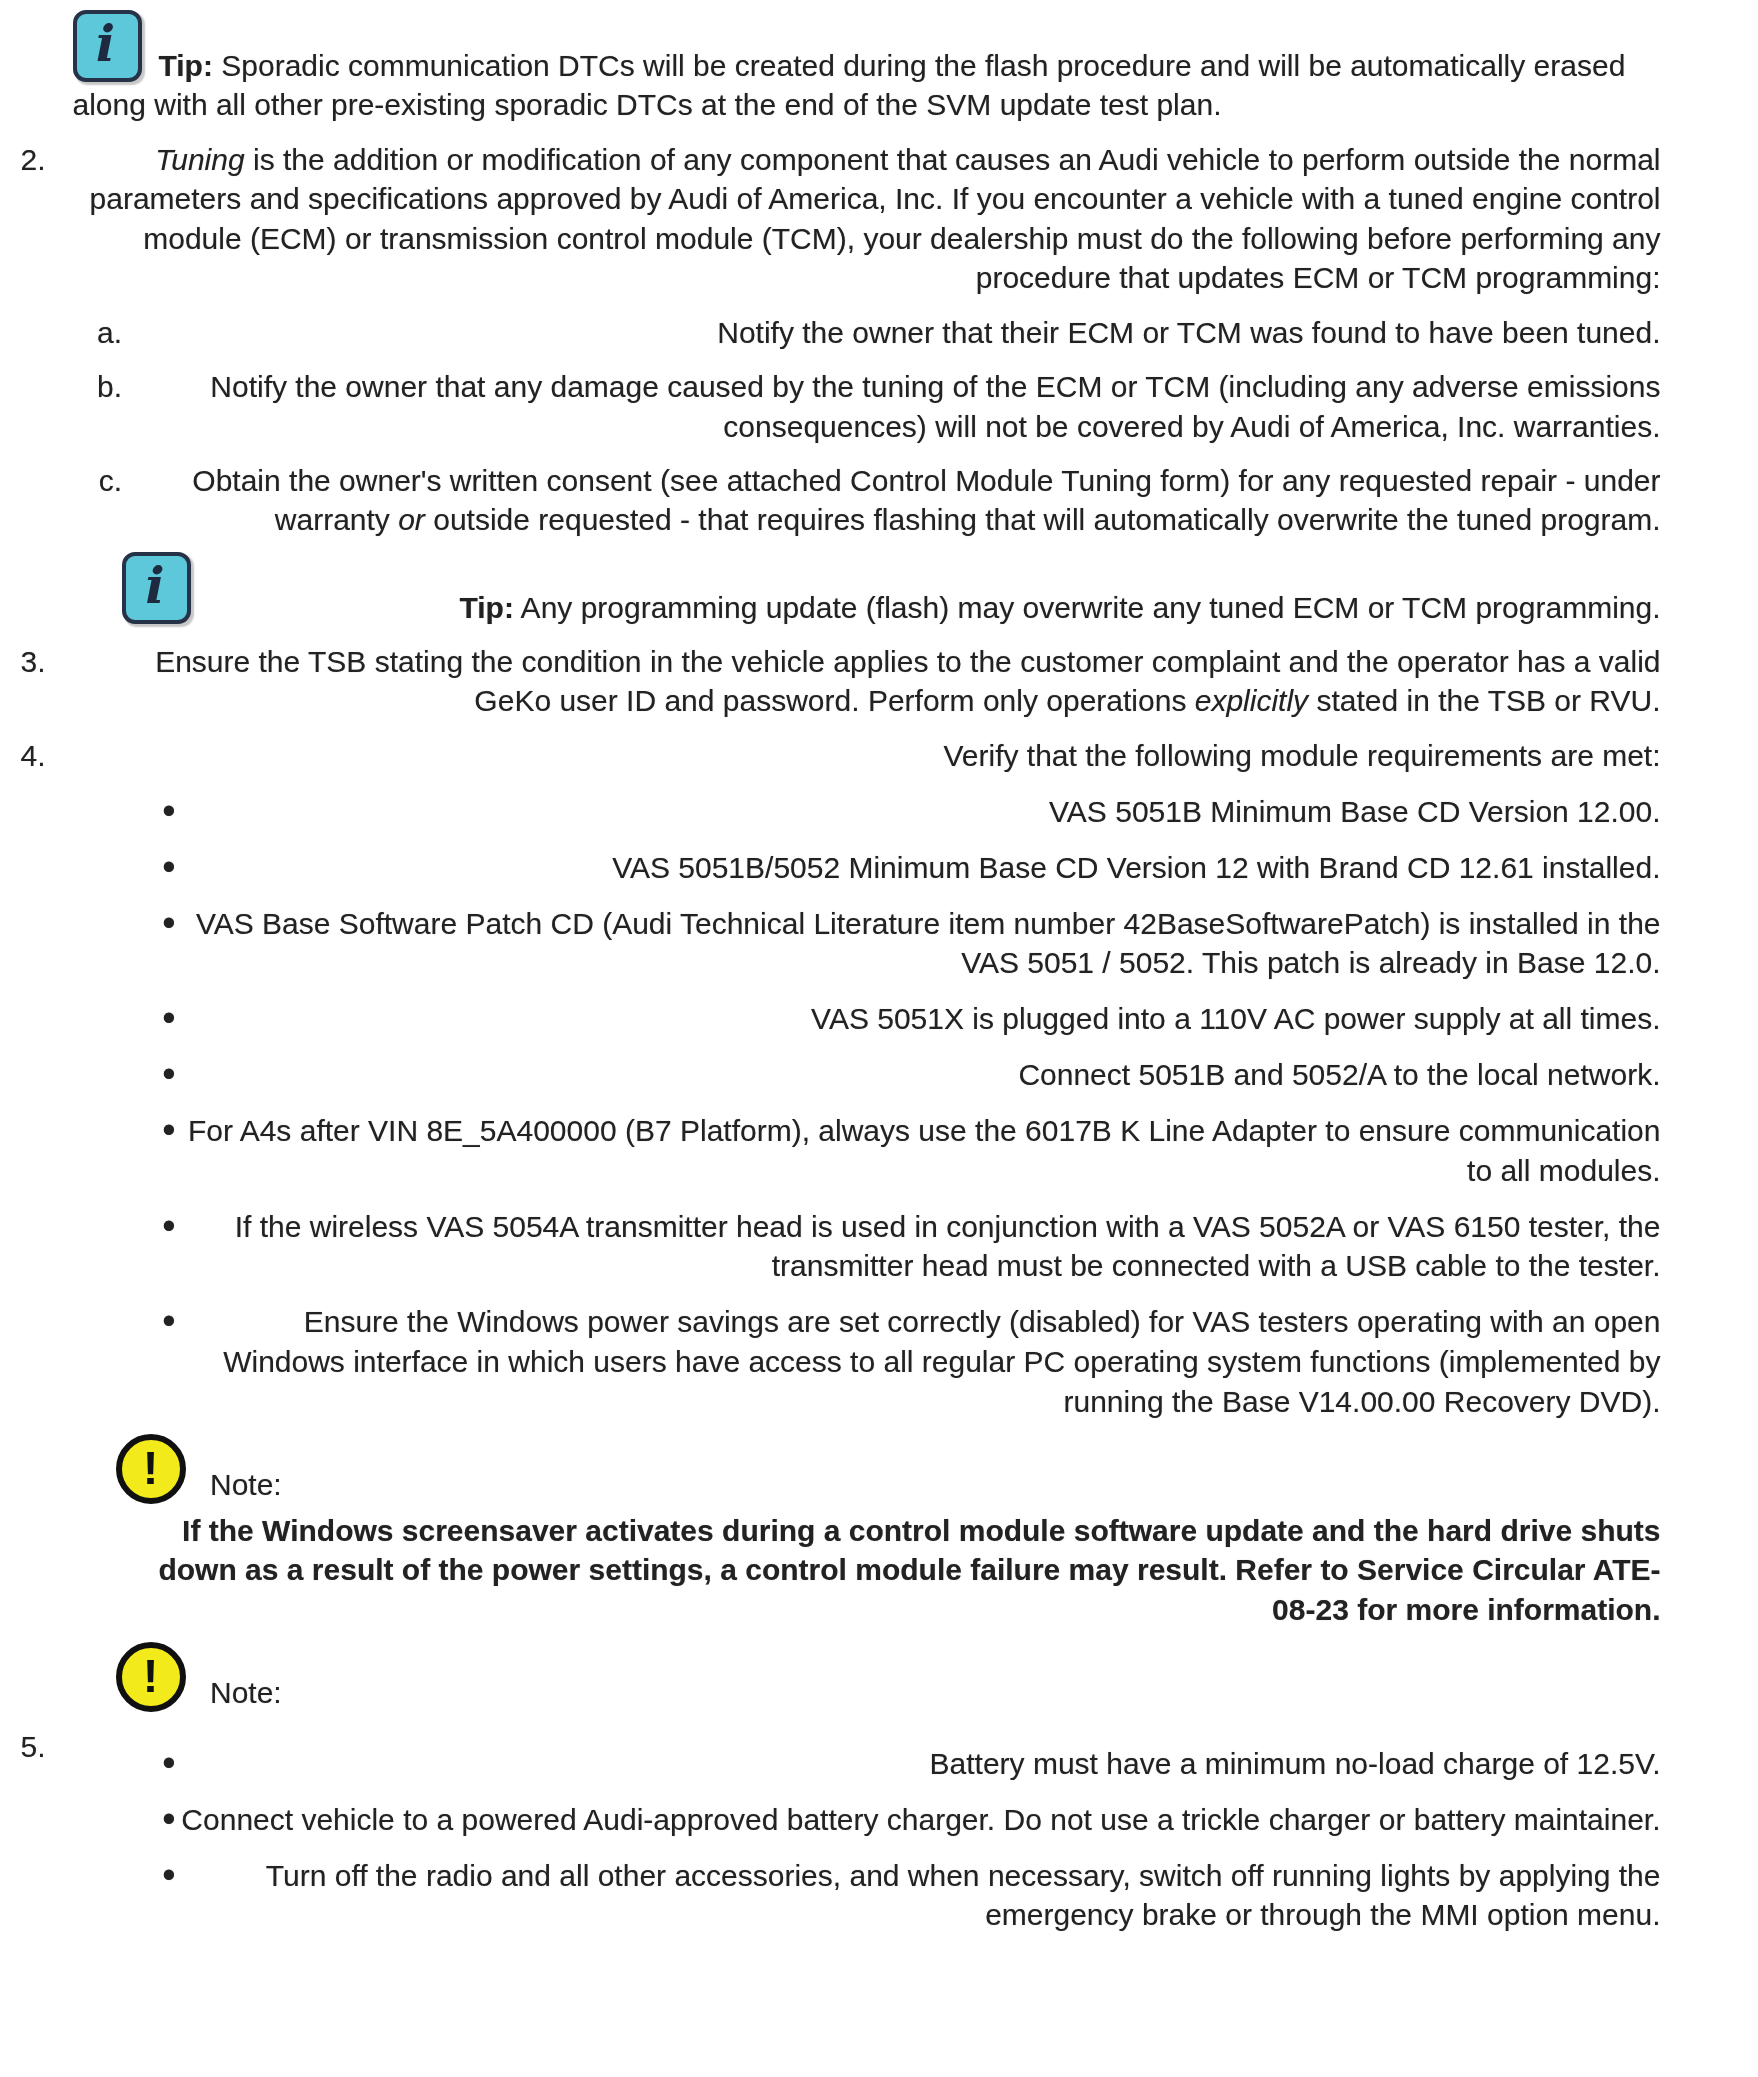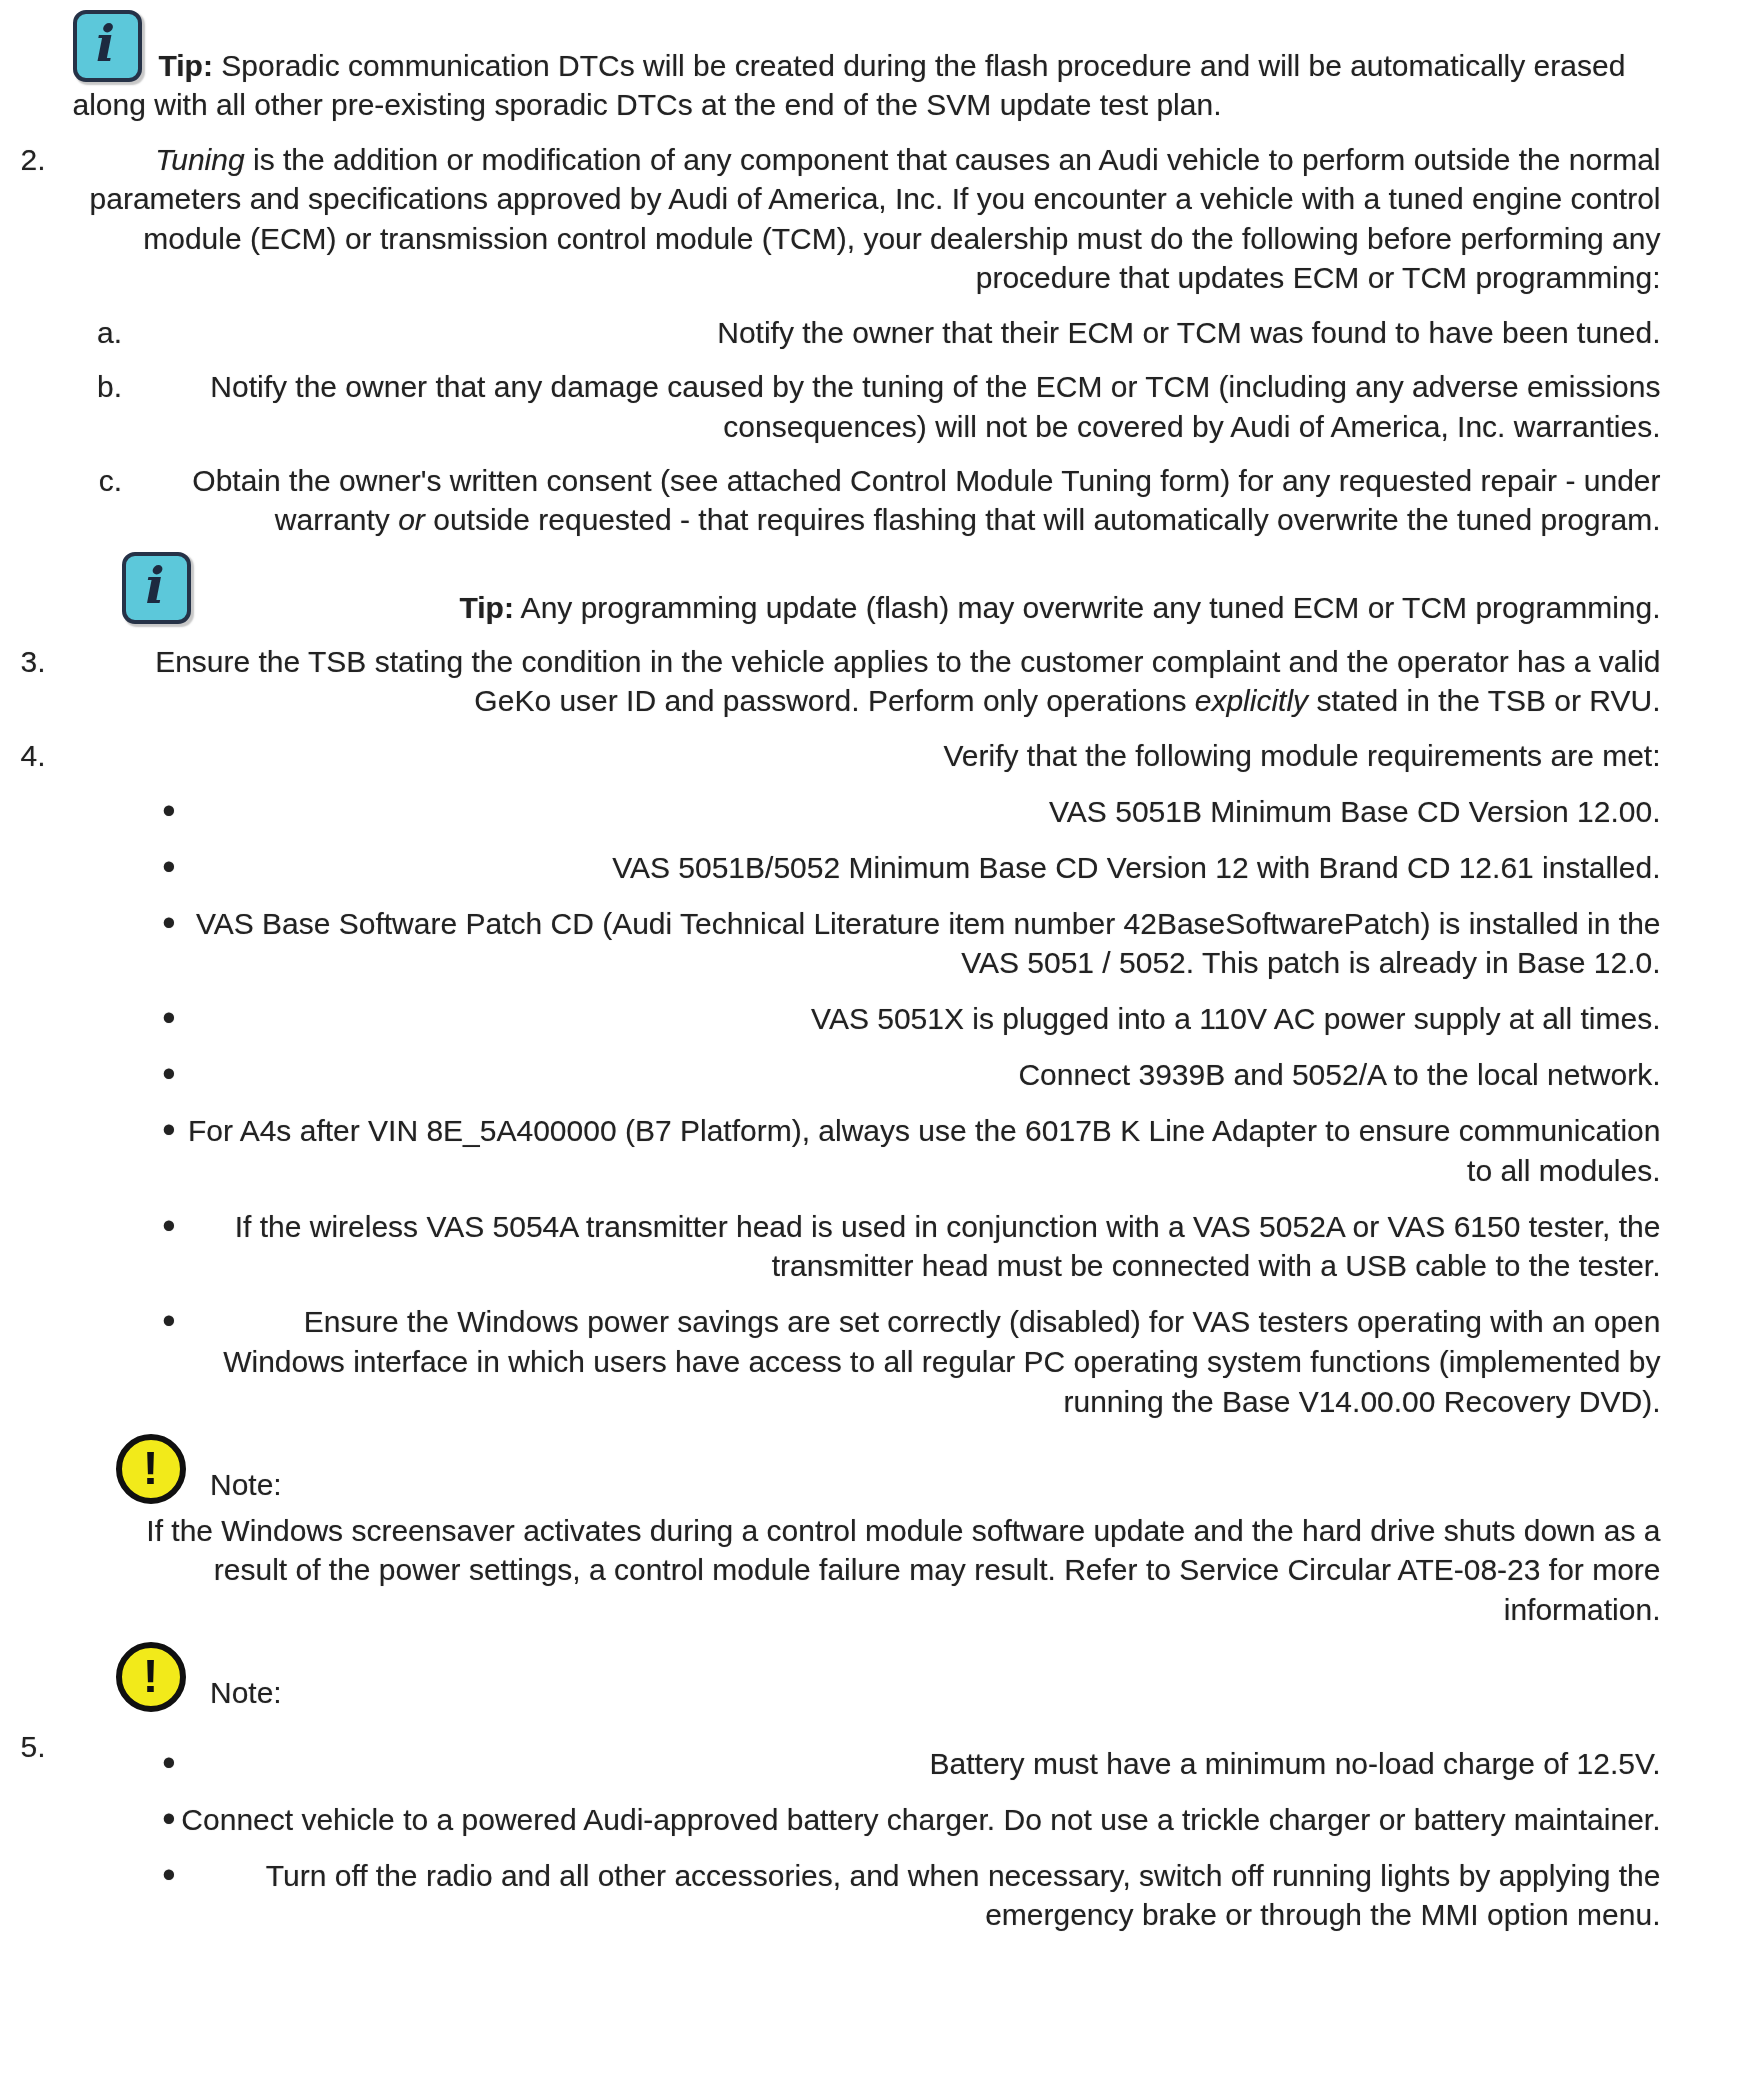--- a/index.html
+++ b/index.html
@@ -72,21 +72,21 @@
     display: flex; align-items: center; justify-content: center;
   }
   .note-glyph {
     font-weight: bold;
     font-size: 47px; line-height: 47px;
     color: #101010;
     text-shadow: none;
     transform: translateY(-1.6px);
   }
   .note-label { font-weight: normal; padding-bottom: 0px; }
-  .note-body { margin-top: 6.5px; }
+  .note-body { margin-top: 6.5px; font-weight: bold; }
 </style>
 </head>
 <body>
 
 <div class="doc">
 
   <div class="tip-block first-tip">
     <span class="tip-icon">
       <span class="tip-glyph">i</span>
     </span>
@@ -151,21 +151,21 @@
       <div class="bullet">
         <span class="bmark">•</span>
         <p class="btext">VAS Base Software Patch CD (Audi Technical Literature item number 42BaseSoftwarePatch) is installed in the VAS 5051 / 5052. This patch is already in Base 12.0.</p>
       </div>
       <div class="bullet">
         <span class="bmark">•</span>
         <p class="btext">VAS 5051X is plugged into a 110V AC power supply at all times.</p>
       </div>
       <div class="bullet">
         <span class="bmark">•</span>
-        <p class="btext">Connect 3939B and 5052/A to the local network.</p>
+        <p class="btext">Connect 5051B and 5052/A to the local network.</p>
       </div>
       <div class="bullet">
         <span class="bmark">•</span>
         <p class="btext">For A4s after VIN 8E_5A400000 (B7 Platform), always use the 6017B K Line Adapter to ensure communication to all modules.</p>
       </div>
       <div class="bullet">
         <span class="bmark">•</span>
         <p class="btext">If the wireless VAS 5054A transmitter head is used in conjunction with a VAS 5052A or VAS 6150 tester, the transmitter head must be connected with a USB cable to the tester.</p>
       </div>
       <div class="bullet">

